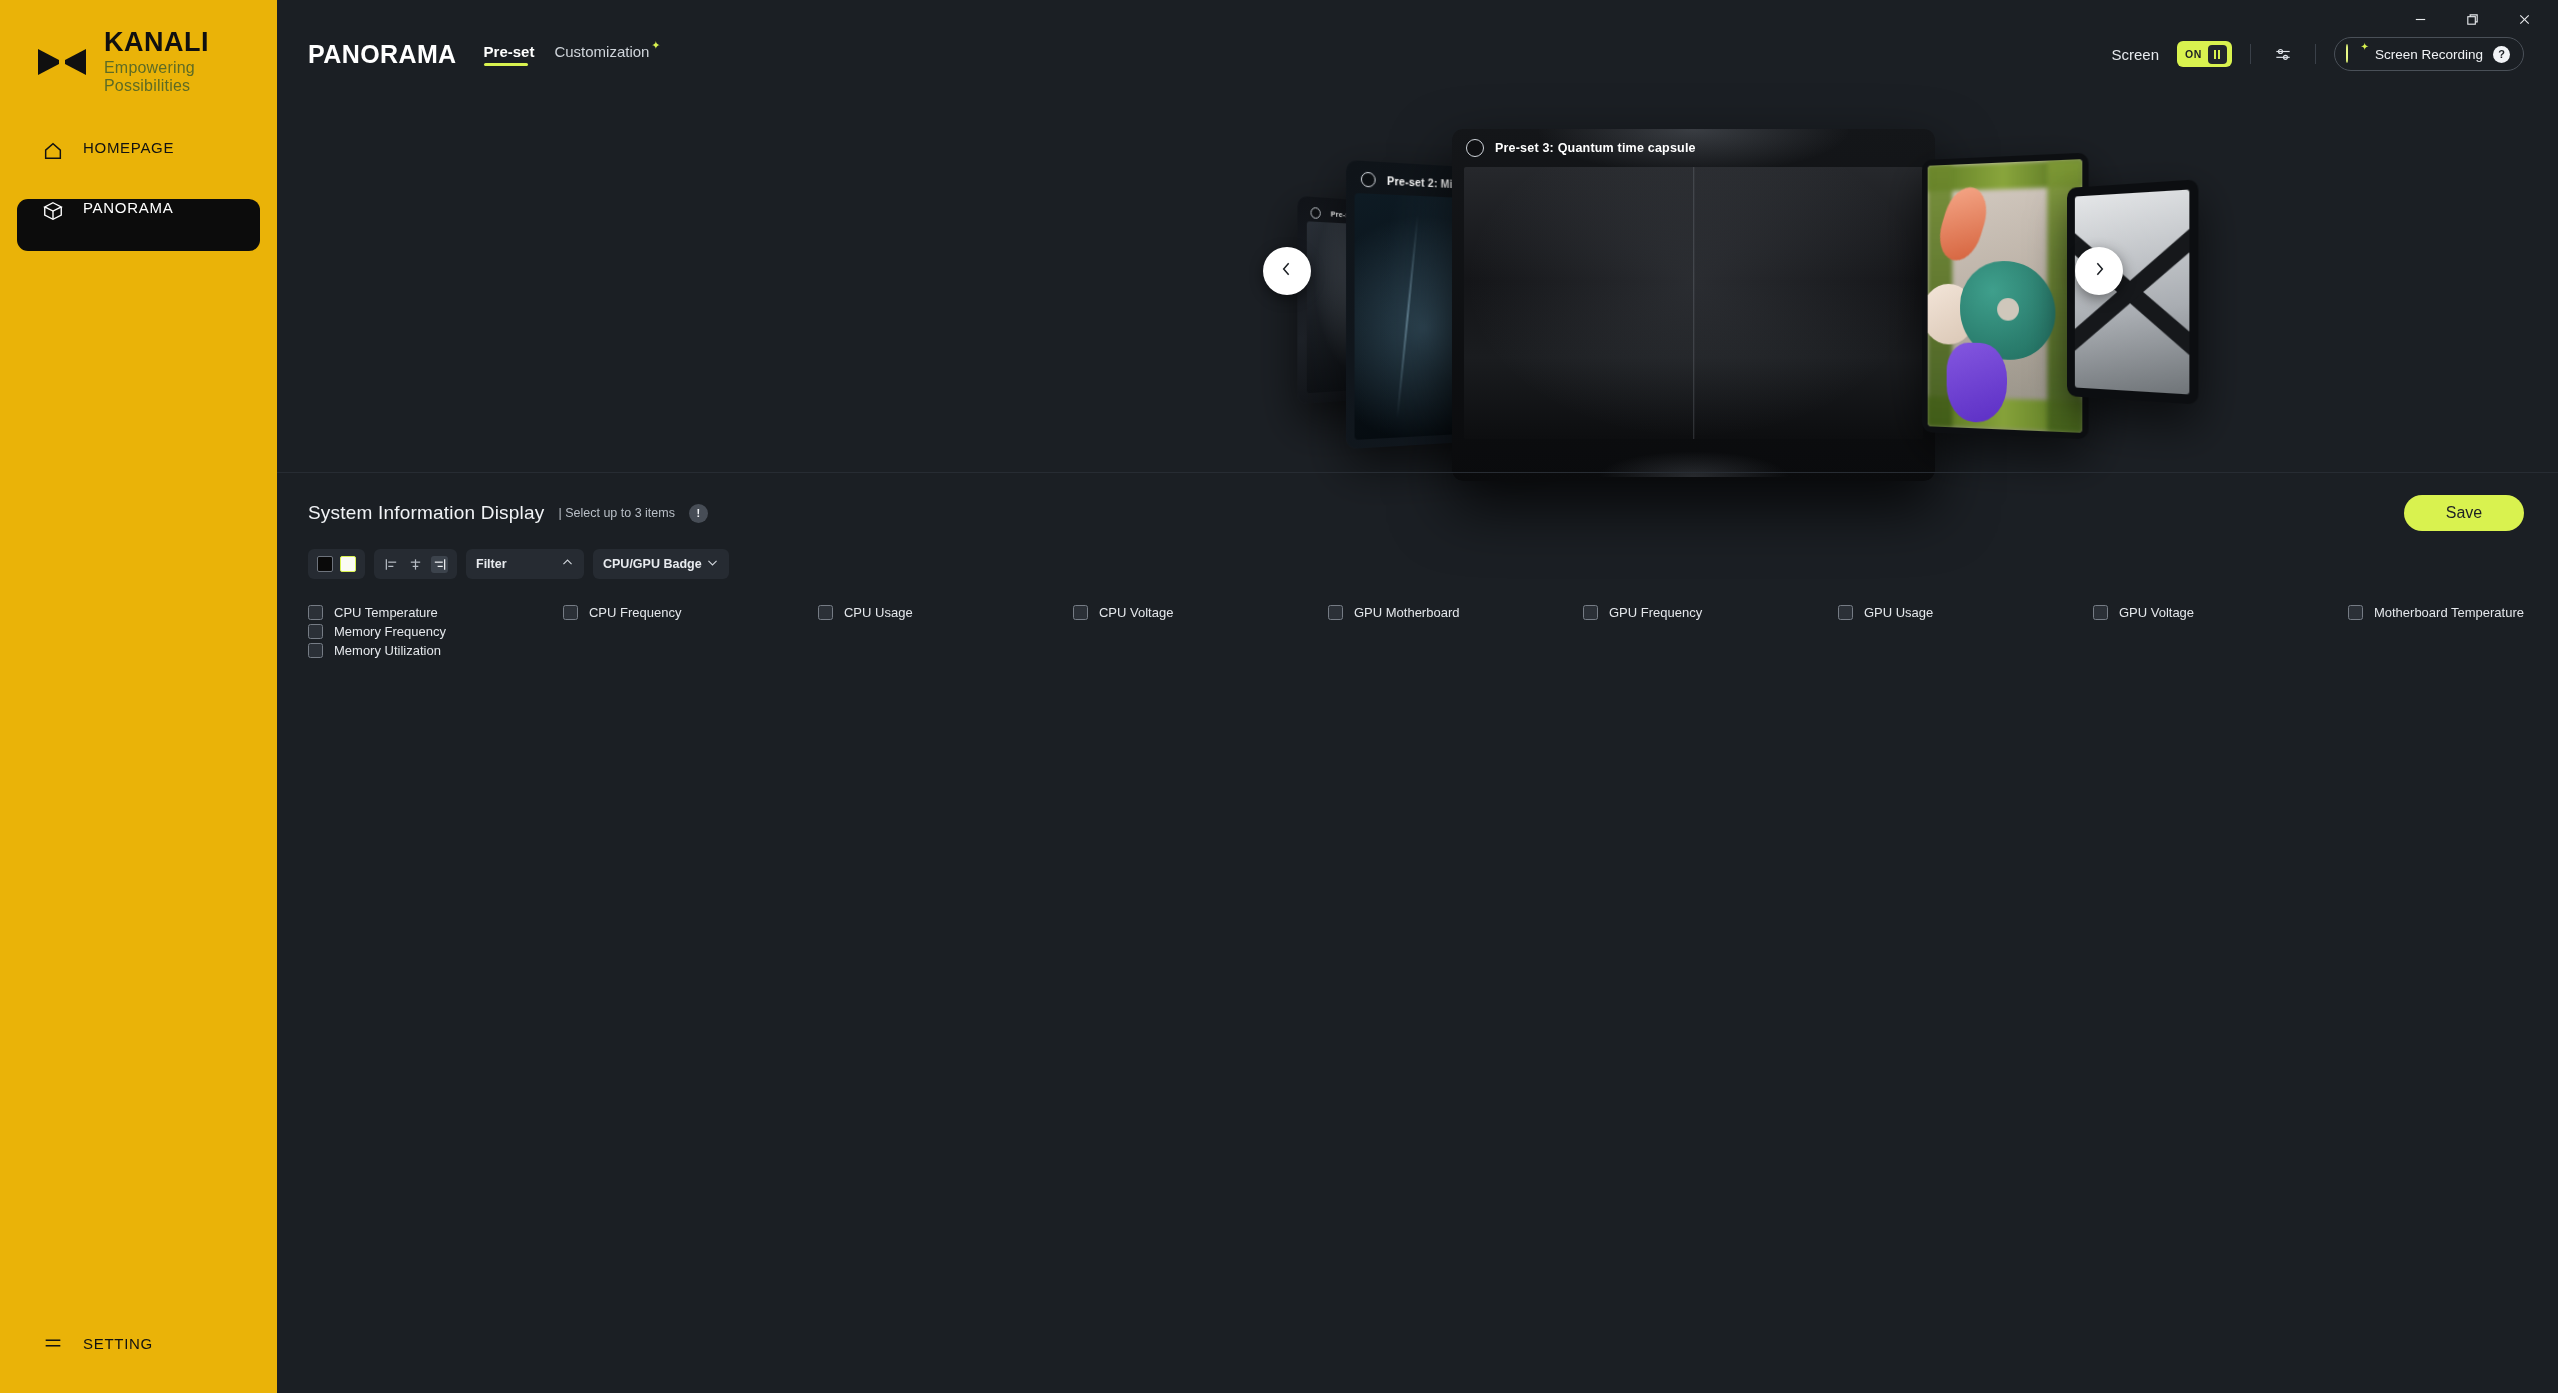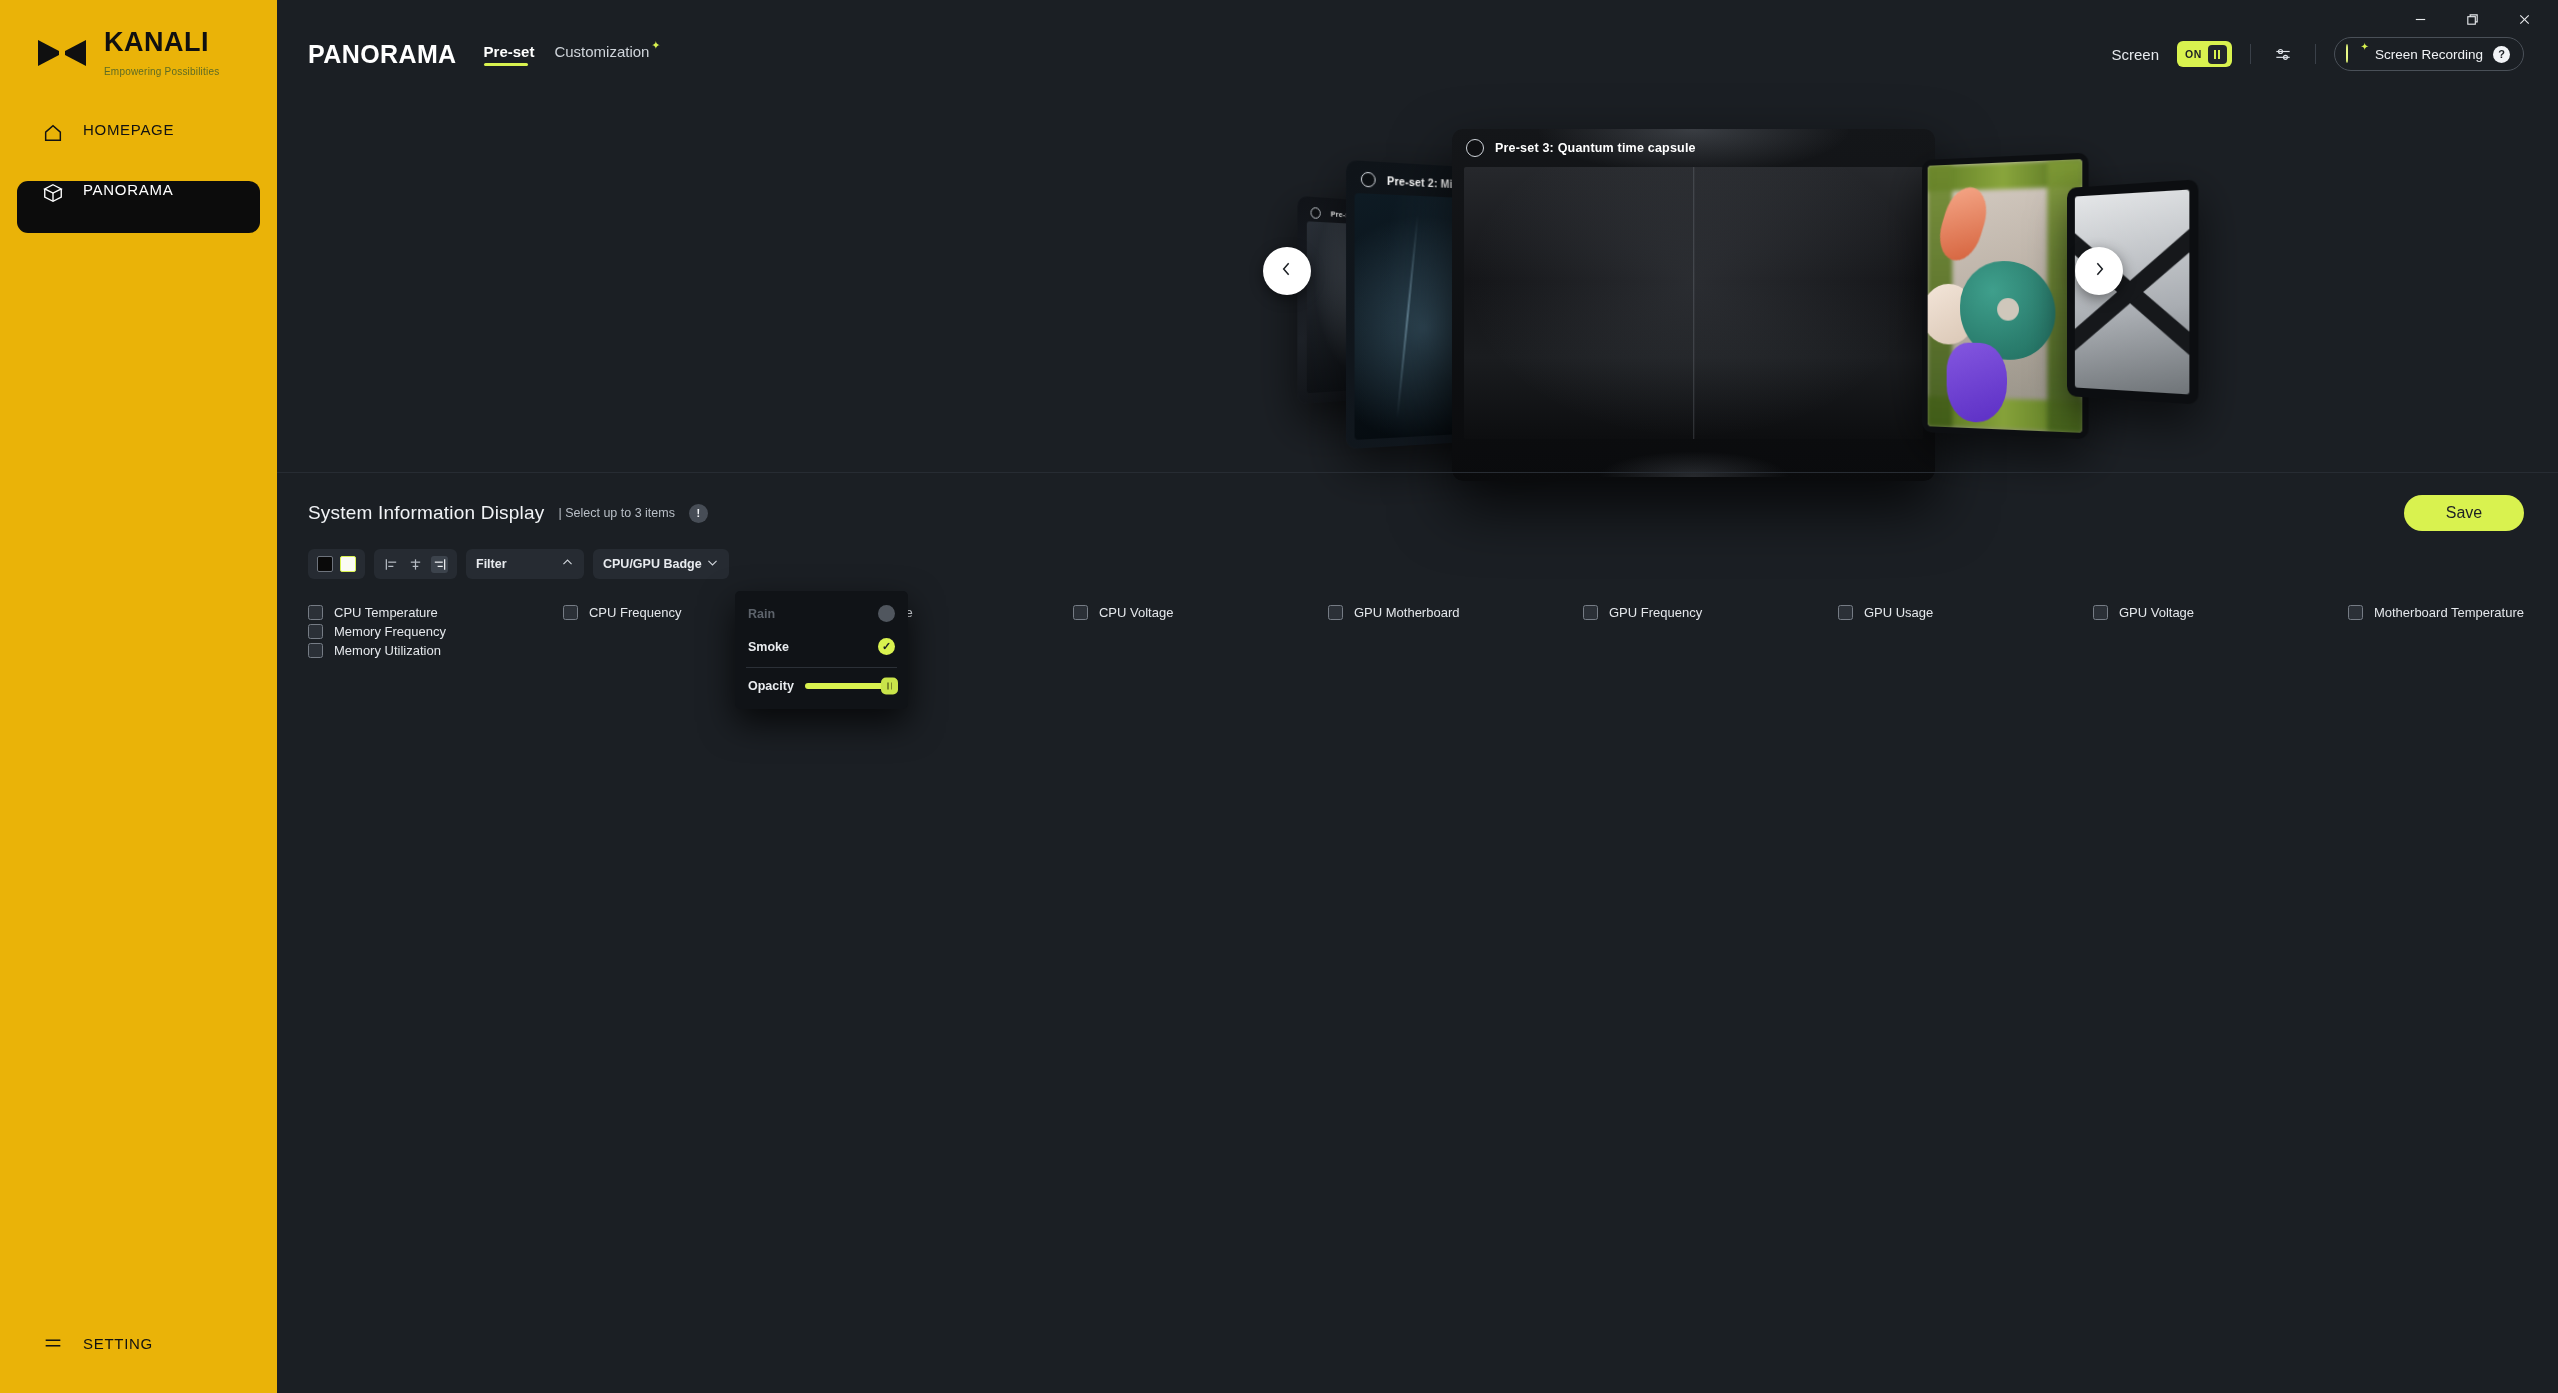--- a/index.html
+++ b/index.html
@@ -15,21 +15,21 @@
   .sidebar {
     width: 277px; height: 1393px; flex: 0 0 277px;
     background: #eab308;
     display: flex; flex-direction: column;
     position: relative;
   }
   .brand { display: flex; align-items: center; gap: 16px; padding: 28px 0 0 36px; }
   .brand-logo { width: 52px; height: 34px; flex: 0 0 52px; }
   .brand-text { display: flex; flex-direction: column; justify-content: center; }
   .brand-name { font-size: 27px; font-weight: 700; color: #101010; letter-spacing: .5px; line-height: 1.05; }
-  .brand-tag { font-size: 10px; color: #5d6b25; margin-top: 10px; letter-spacing: .2px; }
+  .brand-tag { font-size: 16px; color: #5d6b25; margin-top: 3px; letter-spacing: .2px; }
 
   .nav { margin-top: 44px; display: flex; flex-direction: column; gap: 8px; padding: 0 17px; }
   .nav-item {
     display: flex; align-items: flex-start; gap: 18px;
     height: 52px; padding-left: 24px; border-radius: 11px;
     font-size: 15px; letter-spacing: .7px; color: #121212; cursor: pointer;
   }
   .nav-item.active { background: #0c0c0c; color: #ffffff; }
   .nav-icon { width: 24px; height: 24px; display: flex; align-items: center; justify-content: center; }
 
@@ -517,40 +517,20 @@
         <div class="dropdown dd-badge">
           <span>CPU/GPU Badge</span>
           <span>
             <svg viewBox="0 0 16 16" width="13" height="13" fill="none" stroke="#cfd4da" stroke-width="1.4">
                 <polyline points="3,6 8,11 13,6"></polyline>
               </svg>
           </span>
         </div>
       </div>
 
-      <div class="filter-pop">
-        <div class="pop-row disabled">
-          <span class="lbl">Rain</span>
-          <span class="pop-circle"></span>
-        </div>
-        <div class="pop-row">
-          <span class="lbl">Smoke</span>
-          <span class="pop-check">✓</span>
-        </div>
-        <div class="pop-div"></div>
-        <div class="slider-row">
-          <span class="lbl">Opacity</span>
-          <span class="track">
-            <span class="knob">
-                <i></i>
-                <i></i>
-              </span>
-          </span>
-        </div>
-      </div>
 
       <div class="cb-grid">
         <label class="cb">
             <span class="cb-box"></span>
             <span class="cb-label">CPU Temperature</span>
           </label>
         <label class="cb">
             <span class="cb-box"></span>
             <span class="cb-label">CPU Frequency</span>
           </label>

